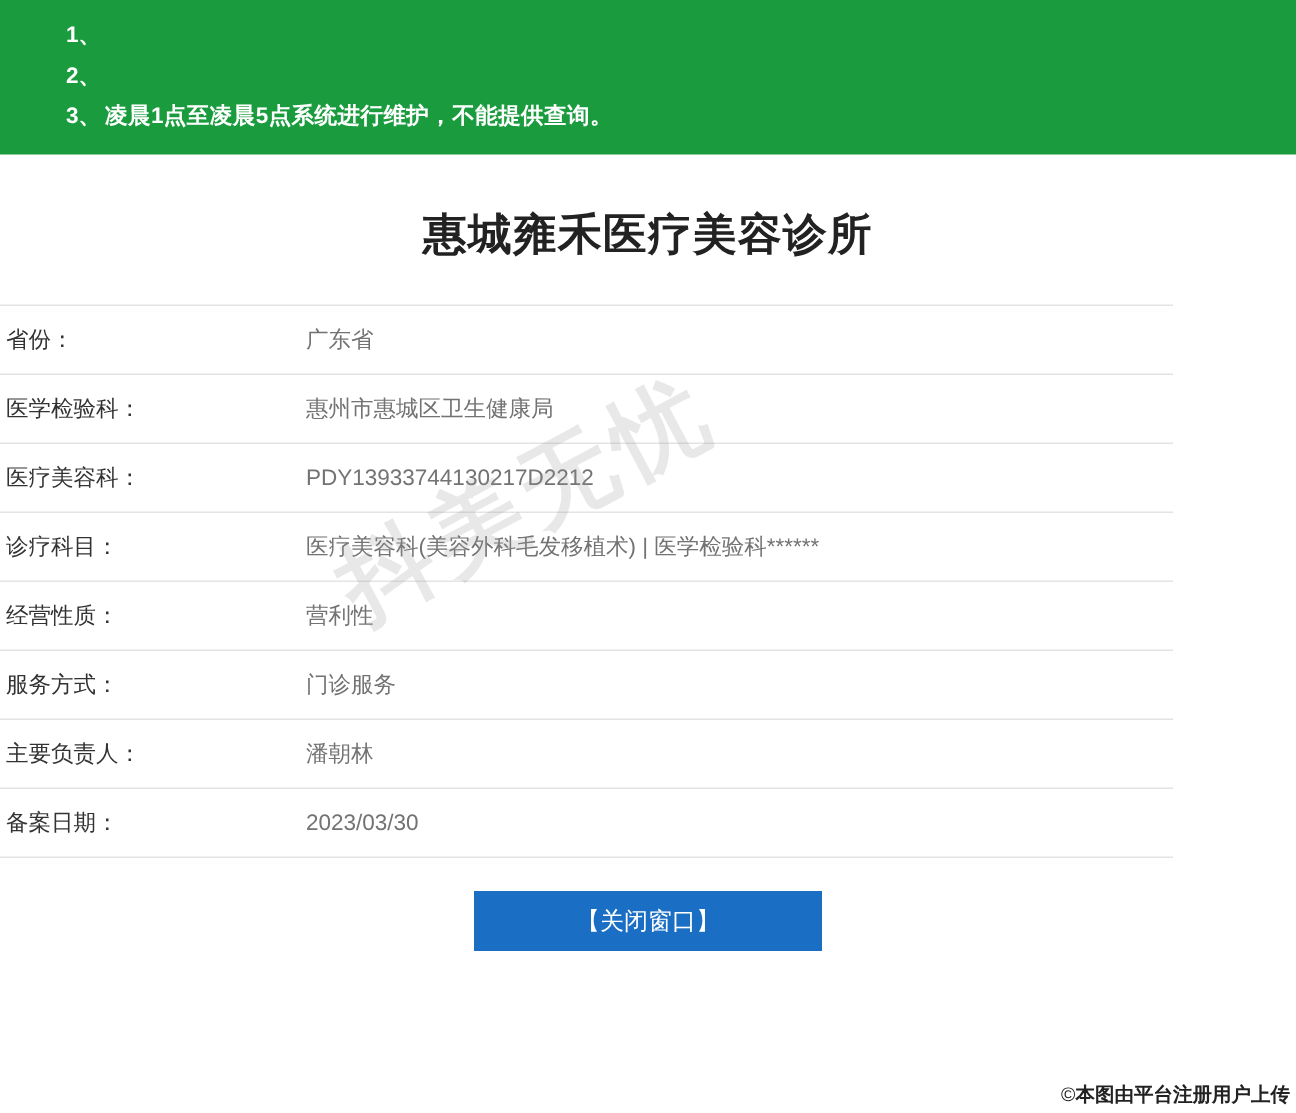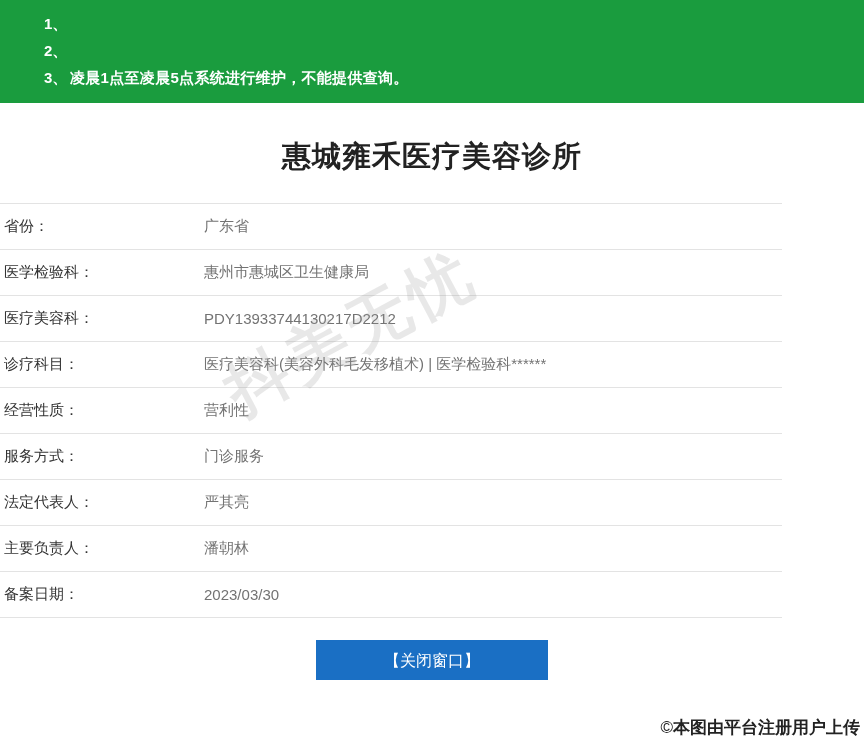--- a/index.html
+++ b/index.html
@@ -116,21 +116,21 @@
     border: none;
     cursor: pointer;
     font-family: "Liberation Sans", "DejaVu Sans", sans-serif;
   }
 
   
   .corner-credit {
     position: absolute;
     right: 4px;
     bottom: 3px;
-    font-size: 17px;
+    font-size: 13px;
     color: #222;
     font-weight: bold;
     white-space: nowrap;
   }
   .corner-credit .c-icon {
     font-weight: normal;
   }
 </style>
 </head>
 <body>
@@ -174,24 +174,20 @@
     </tr>
     <tr>
       <td class="label">经营性质：</td>
       <td class="value">营利性</td>
     </tr>
     <tr>
       <td class="label">服务方式：</td>
       <td class="value">门诊服务</td>
     </tr>
     <tr>
-      <td class="label">法定代表人：</td>
-      <td class="value">严其亮</td>
-    </tr>
-    <tr>
       <td class="label">主要负责人：</td>
       <td class="value">潘朝林</td>
     </tr>
     <tr>
       <td class="label">备案日期：</td>
       <td class="value">2023/03/30</td>
     </tr>
   </tbody>
 </table>
 

